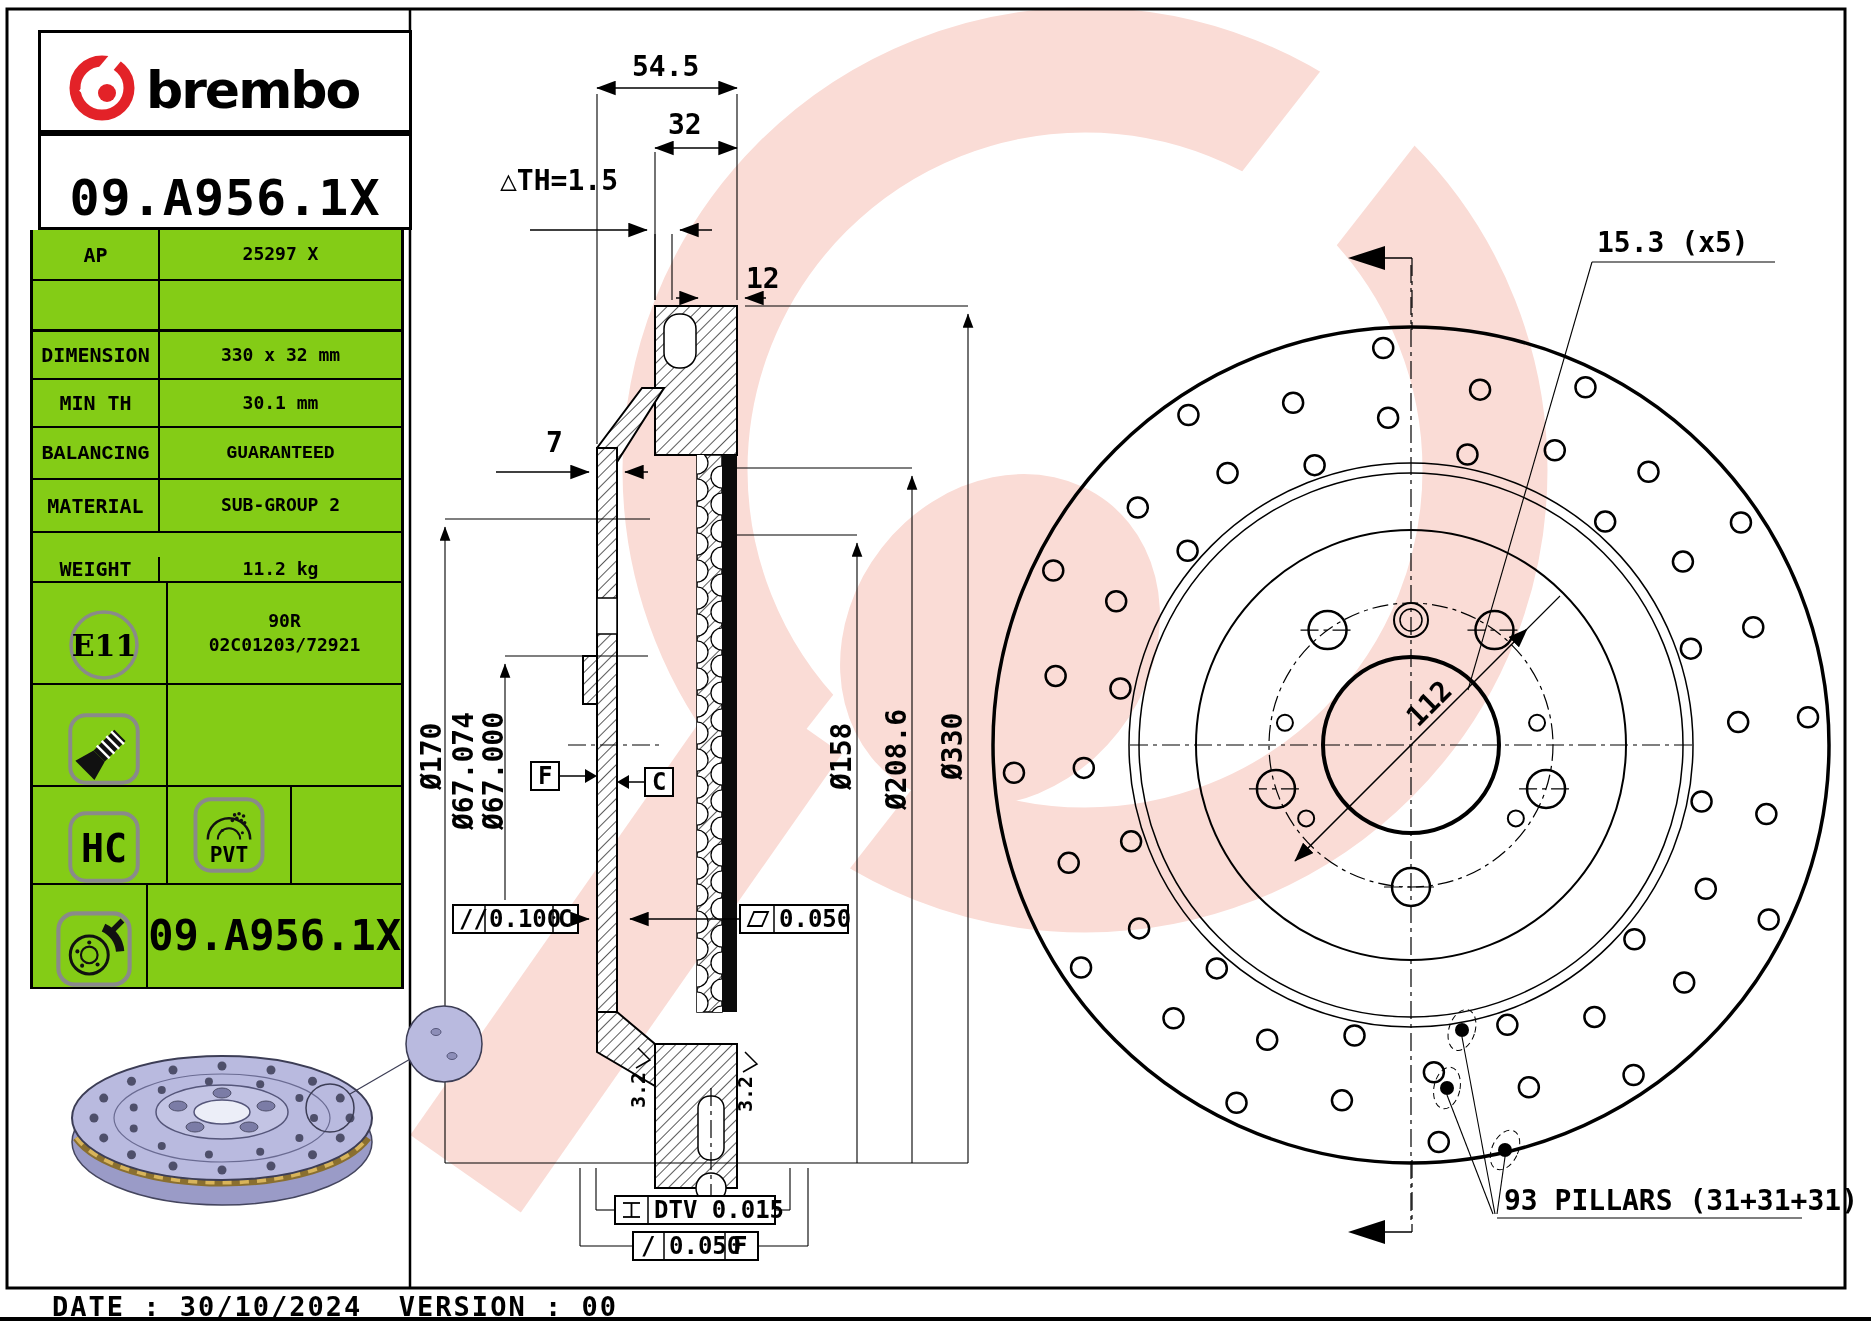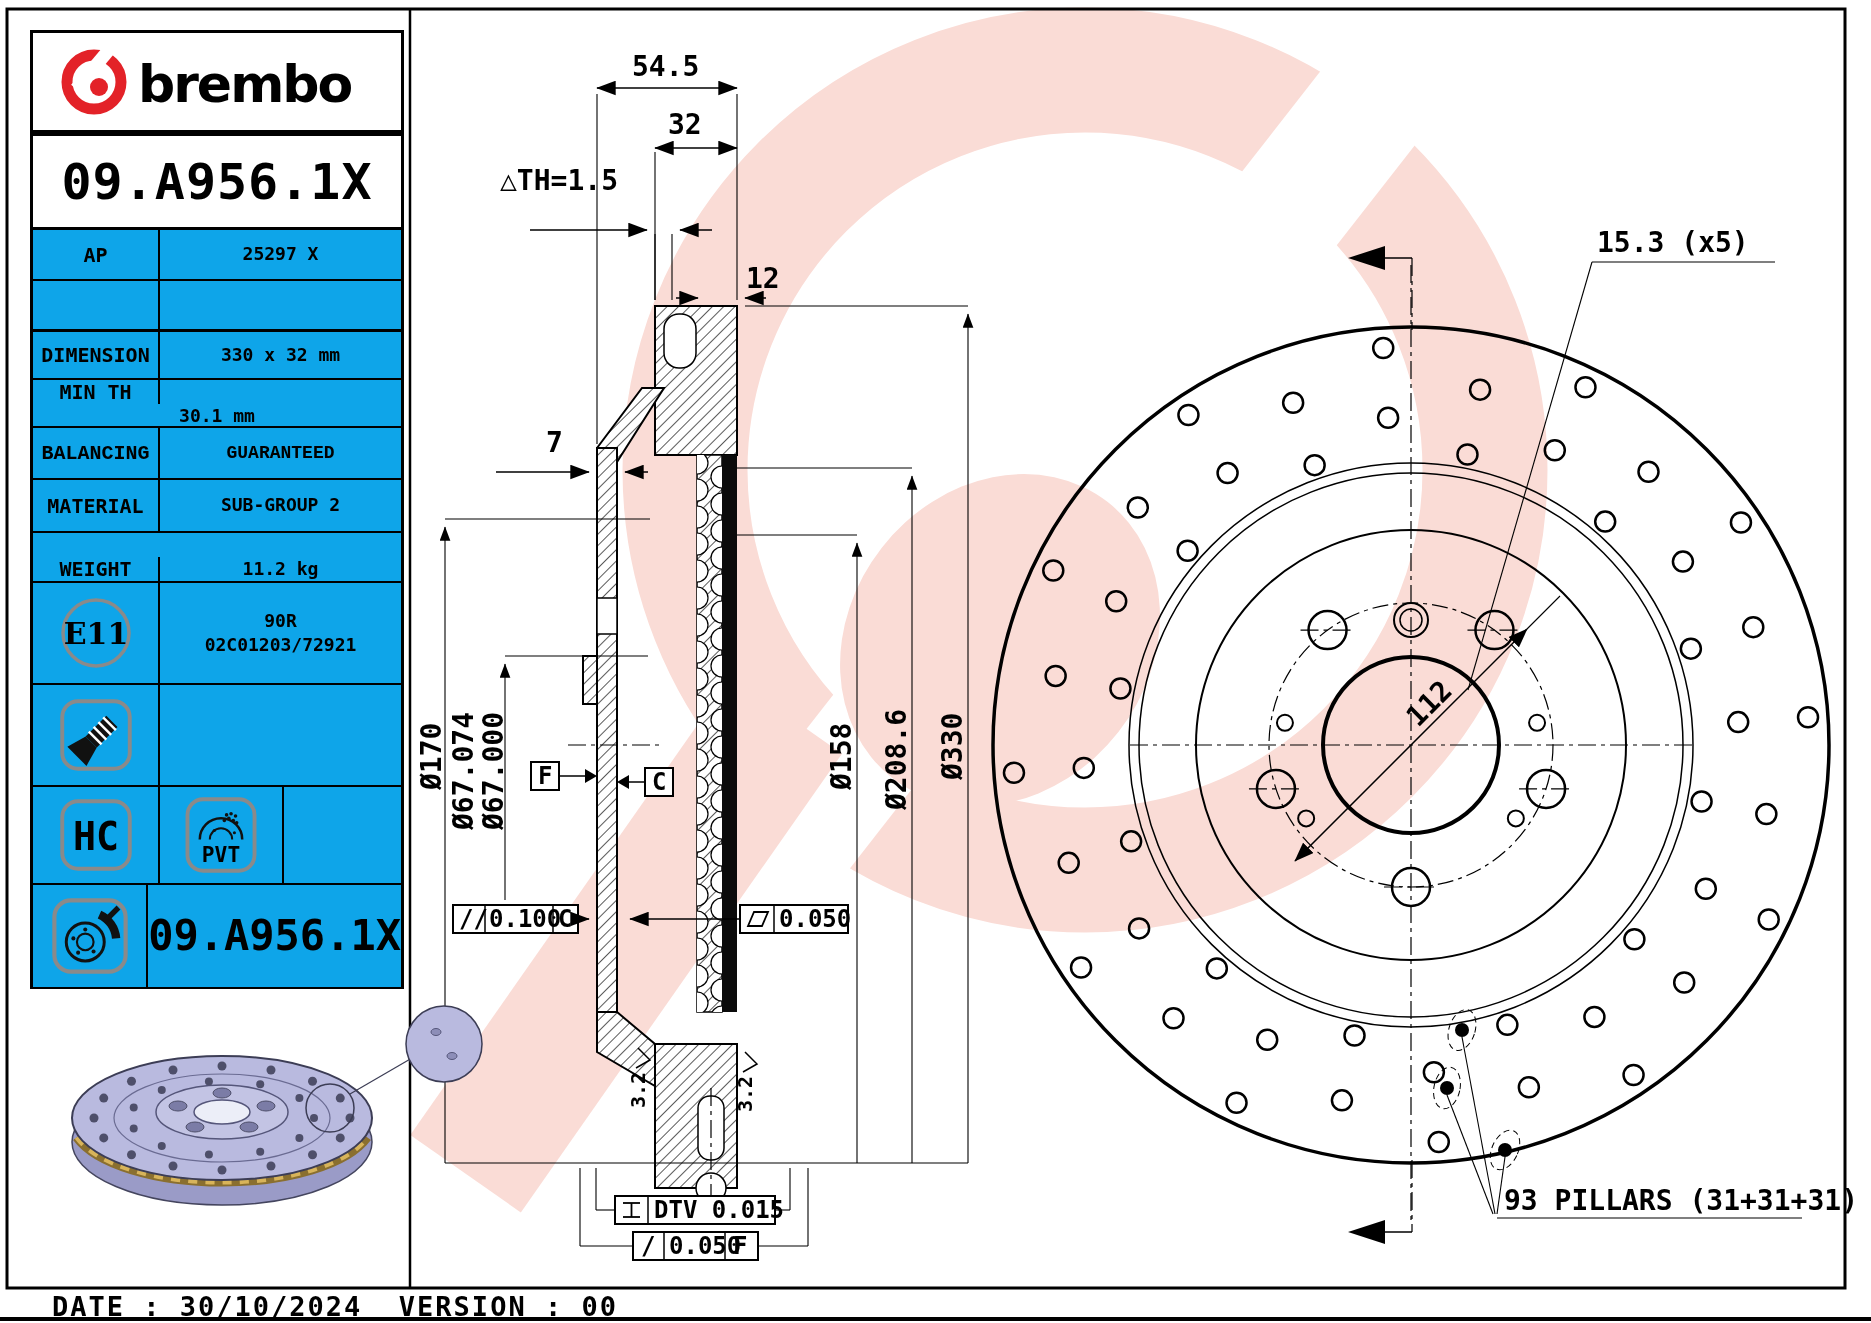--- a/index.html
+++ b/index.html
@@ -2,29 +2,29 @@
 <html><head>
 <meta charset="utf-8">
 <style>
   html,body{margin:0;padding:0;background:#fff;width:1871px;height:1323px;overflow:hidden;
     font-family:"DejaVu Sans Mono", monospace;}
   #stage{position:relative;width:1871px;height:1323px;background:#fff;}
   #drawing{position:absolute;left:0;top:0;z-index:1;}
   
   #titleblock{position:absolute;left:30px;top:30px;width:380px;z-index:3;}
   .tb-box{position:absolute;left:0;width:374px;background:#fff;border:3px solid #000;box-sizing:border-box;}
-  .row{position:absolute;left:0;width:374px;background:#0ea5e9;border-left:3px solid #000;border-right:3px solid #000;
+  .row{position:absolute;left:0;width:374px;background:#84cc16;border-left:3px solid #000;border-right:3px solid #000;
        border-bottom:2px solid #000;box-sizing:border-box;display:flex;}
   .cell{display:flex;align-items:center;justify-content:center;box-sizing:border-box;}
   .lbl{width:127px;border-right:2px solid #000;font-size:20px;font-weight:bold;text-align:center;}
   .val{flex:1;font-size:18px;font-weight:bold;text-align:center;flex-direction:column;line-height:1.35;}
   .pn{font-size:50px;font-weight:bold;letter-spacing:1px;}
   #footer-text{position:absolute;left:52px;top:1291px;z-index:3;font-size:27px;font-weight:bold;
      letter-spacing:2px;white-space:pre;color:#000;}
-  .icon-cell{display:flex;align-items:center;justify-content:center;}
+  .icon-cell{display:flex;align-items:flex-end;justify-content:center;margin-left:8px;}
   text{fill:#000;}
   .dtx{font:bold 28px "DejaVu Sans Mono", monospace;}
   .dtx-s{font:bold 24px "DejaVu Sans Mono", monospace;}
   .dtx-t{font:bold 20px "DejaVu Sans Mono", monospace;}
   .dim{stroke:#000;stroke-width:1.5;fill:none;}
   .dimthin{stroke:#000;stroke-width:1.1;fill:none;}
   .cl{stroke:#000;stroke-width:1.2;fill:none;stroke-dasharray:18 5 4 5;}
   .part{stroke:#000;stroke-width:2;}
   .tolbox{fill:#fff;stroke:#000;stroke-width:2;}
 </style>
@@ -444,21 +444,21 @@
     <div class="cell val">25297 X</div>
   </div>
   <div class="row" style="top:251px;height:51px;border-bottom-width:3px;">
     <div class="cell lbl"></div>
     <div class="cell val"></div>
   </div>
   <div class="row" style="top:302px;height:48px;">
     <div class="cell lbl">DIMENSION</div>
     <div class="cell val">330 x 32 mm</div>
   </div>
-  <div class="row" style="top:350px;height:48px;flex-direction:column;">
+  <div class="row" style="top:350px;height:48px;">
     <div class="cell lbl">MIN TH</div>
     <div class="cell val">30.1 mm</div>
   </div>
   <div class="row" style="top:398px;height:52px;font-family:Liberation Mono, monospace;">
     <div class="cell lbl">BALANCING</div>
     <div class="cell val">GUARANTEED</div>
   </div>
   <div class="row" style="top:450px;height:53px;">
     <div class="cell lbl">MATERIAL</div>
     <div class="cell val">SUB-GROUP 2</div>

